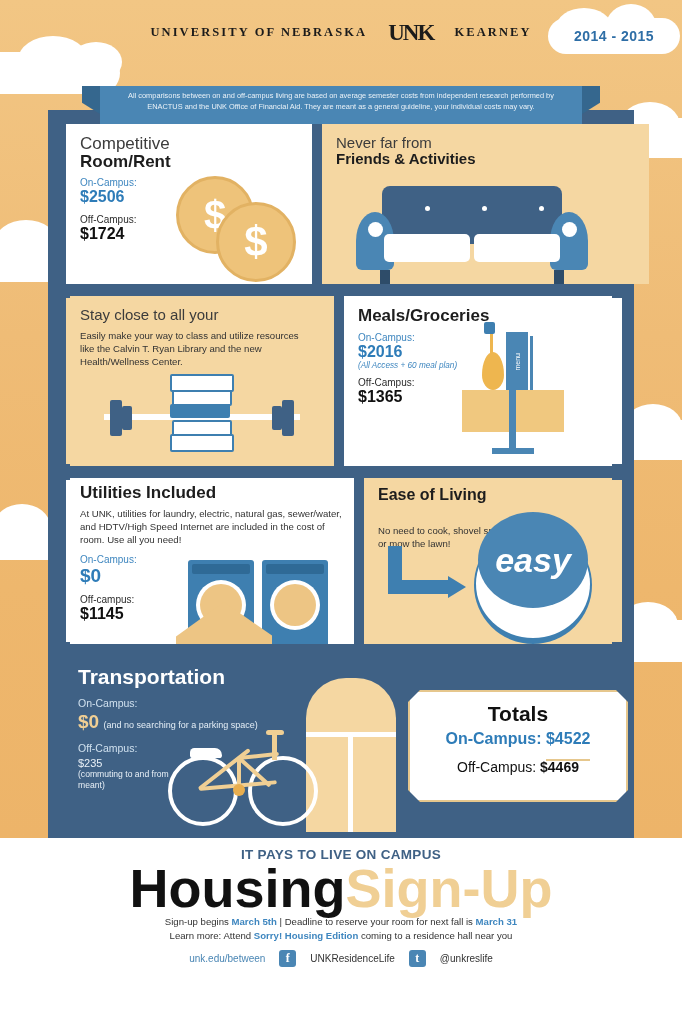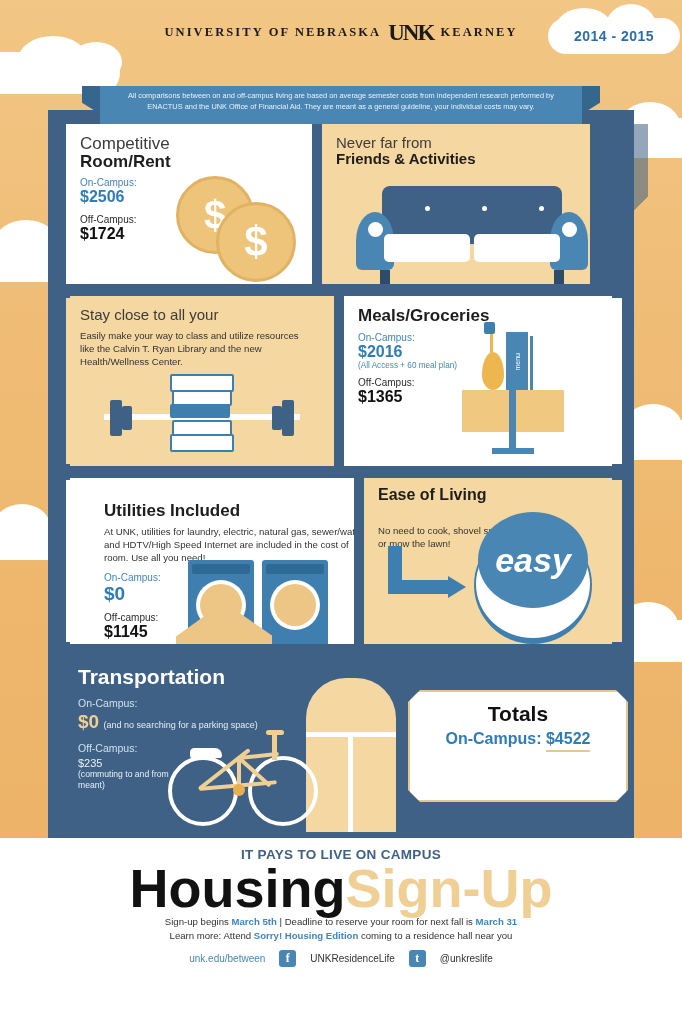--- a/index.html
+++ b/index.html
@@ -34,21 +34,21 @@
   .badge-cloud .l2{left:58px;top:-14px;width:50px;height:44px;}
   .badge-year{position:absolute;left:548px;top:18px;width:132px;height:36px;
     display:flex;align-items:center;justify-content:center;
     color:#2e6ea6;font-weight:bold;font-size:14px;letter-spacing:.5px;z-index:4;}
 
   
   .unk-logo{position:absolute;left:0;top:20px;width:682px;text-align:center;
     font-family:"Liberation Serif", serif;font-weight:bold;font-size:12.5px;
     letter-spacing:2.1px;color:#1b1b1b;}
   .unk-logo .mark{font-family:"Liberation Serif",serif;font-size:23px;letter-spacing:-2px;
-    vertical-align:-4px;margin:0 7px;font-weight:bold;}
+    vertical-align:-4px;margin:0 21px;font-weight:bold;}
   .main-title{position:absolute;left:0;top:46px;width:682px;text-align:center;
     font-size:41px;font-weight:normal;color:#2b2b2b;white-space:nowrap;}
   .main-title .hi{color:#ffffff;font-weight:bold;}
 
   
   .ribbon{position:absolute;left:100px;top:86px;width:482px;height:38px;background:#4a86b4;z-index:3;}
   .ribbon .tail-l{position:absolute;left:-18px;top:0;width:18px;height:28px;background:#35678e;
     clip-path:polygon(0 0,100% 0,100% 100%,0 60%);}
   .ribbon .tail-r{position:absolute;right:-18px;top:0;width:18px;height:28px;background:#35678e;
     clip-path:polygon(0 0,100% 0,100% 60%,0 100%);}
@@ -64,27 +64,27 @@
   
   .panel{position:absolute;z-index:5;overflow:hidden;}
   .p-white{background:#ffffff;}
   .p-tan{background:#f5d7a2;}
   .p-blue{background:#3f6185;}
   .panel h3{margin:0;font-weight:normal;color:#3c3c3c;line-height:1.04;}
   .panel h3 b{display:block;color:#1d1d1d;font-weight:bold;}
   .panel .body{color:#333;font-size:9.6px;line-height:13.4px;}
   .lbl-on{color:#3e86bf;font-size:10px;margin-top:7px;}
   .val-on{color:#2e7cb8;font-size:16px;font-weight:bold;line-height:1.15;}
-  .sub-on{color:#3e86bf;font-size:8.2px;}
+  .sub-on{color:#3e86bf;font-size:8.2px;font-style:italic;}
   .lbl-off{color:#2c2c2c;font-size:10px;margin-top:7px;}
   .val-off{color:#111;font-size:16px;font-weight:bold;line-height:1.15;}
 
   
   #panel-room{left:66px;top:124px;width:246px;height:160px;}
-  #panel-friends{left:322px;top:124px;width:268px;height:160px;}
+  #panel-friends{left:322px;top:124px;width:327px;height:160px;}
   #panel-classes{left:66px;top:296px;width:268px;height:170px;}
   #panel-meals{left:344px;top:296px;width:278px;height:170px;}
   #panel-utilities{left:66px;top:478px;width:288px;height:166px;}
   #panel-ease{left:364px;top:478px;width:258px;height:166px;}
   #panel-transport{left:58px;top:656px;width:568px;height:176px;}
 
   .panel .txt{position:absolute;left:14px;top:11px;right:8px;}
 
   
   .coin{position:absolute;border-radius:50%;background:#eec37a;border:3px solid #e2b263;
@@ -126,21 +126,21 @@
   .door-arch{position:absolute;background:#f5d7a2;border-radius:40px 40px 0 0;}
   .bike-wheel{position:absolute;border-radius:50%;border:4px solid #ffffff;}
   .bike-bar{position:absolute;background:#f0cf94;height:4px;transform-origin:0 50%;border-radius:2px;}
 
   
   #totals{position:absolute;left:408px;top:690px;width:216px;height:108px;background:#fff;
     border:2px solid #e6c78d;z-index:7;}
   #totals .corner{position:absolute;width:12px;height:12px;background:#3f6185;}
   #totals h4{margin:0;padding:10px 0 4px;text-align:center;font-size:21px;color:#111;}
   #totals .on{text-align:center;font-size:16px;font-weight:bold;color:#2e7cb8;}
-  #totals .on u{text-decoration:none;border-bottom:2px solid #e6c78d;padding-bottom:3px;}
+  #totals .on u{text-decoration:none;border-bottom:2px solid #e6c78d;padding-bottom:12px;}
   #totals .off{text-align:center;font-size:14px;color:#111;margin-top:11px;}
   #totals .off b{font-weight:bold;}
 
   
   .footer{position:absolute;left:0;top:838px;width:682px;height:186px;background:#fff;z-index:8;}
   .kicker{text-align:center;font-size:13.5px;font-weight:bold;color:#3f6185;
     letter-spacing:.3px;padding-top:9px;}
   .bigtitle{text-align:center;font-size:54px;font-weight:bold;line-height:56px;margin-top:-2px;white-space:nowrap;}
   .bigtitle .a{color:#111;}
   .bigtitle .b{color:#f0cf94;}
@@ -278,21 +278,21 @@
       <div class="vase" style="left:138px;top:56px;width:22px;height:38px;"></div>
       <div style="position:absolute;left:146px;top:32px;width:3px;height:28px;background:#eeb64f;"></div>
       <div style="position:absolute;left:140px;top:26px;width:11px;height:12px;background:#3e7fb0;border-radius:2px;"></div>
       <div class="tbl-top" style="left:118px;top:94px;width:102px;height:42px;"></div>
       <div class="tbl-leg" style="left:165px;top:94px;width:7px;height:64px;"></div>
       <div class="tbl-leg" style="left:148px;top:152px;width:42px;height:6px;"></div>
     </div>
   </div>
 
   <div class="panel p-white" id="panel-utilities">
-    <div class="txt" style="top:24px;margin-left:24px;">
+    <div class="txt" style="top:6px;">
       <h3 style="font-size:17px;">
         <b>Utilities Included</b>
       </h3>
       <div class="body" style="margin-top:5px;width:268px;">At UNK, utilities for laundry, electric, natural gas, sewer/water, and HDTV/High Speed Internet are included in the cost of room. Use all you need!</div>
       <div class="lbl-on">On-Campus:</div>
       <div class="val-on" style="font-size:19px;">$0</div>
       <div class="lbl-off">Off-campus:</div>
       <div class="val-off">$1145</div>
     </div>
     <div>
@@ -370,20 +370,23 @@
 
   <div id="totals">
     <div class="corner" style="left:-2px;top:-2px;clip-path:polygon(0 0,100% 0,0 100%);"></div>
     <div class="corner" style="right:-2px;top:-2px;clip-path:polygon(100% 0,100% 100%,0 0);"></div>
     <div class="corner" style="left:-2px;bottom:-2px;clip-path:polygon(0 0,0 100%,100% 100%);"></div>
     <div class="corner" style="right:-2px;bottom:-2px;clip-path:polygon(100% 0,100% 100%,0 100%);"></div>
     <h4>Totals</h4>
     <div class="on">
       <span>On-Campus: </span><u>$4522</u>
     </div>
+    <div class="off">
+      <span>Off-Campus: </span><b>$4469</b>
+    </div>
   </div>
 
   <div class="footer">
     <div class="kicker">IT PAYS TO LIVE ON CAMPUS</div>
     <div class="bigtitle">
       <span class="a">Housing</span><span class="b">Sign-Up</span>
     </div>
     <div class="deadlines">
       <div>
         <span>Sign-up begins </span><span class="hl">March 5th</span><span> | Deadline to reserve your room for next fall is </span><span class="hl">March 31</span>

